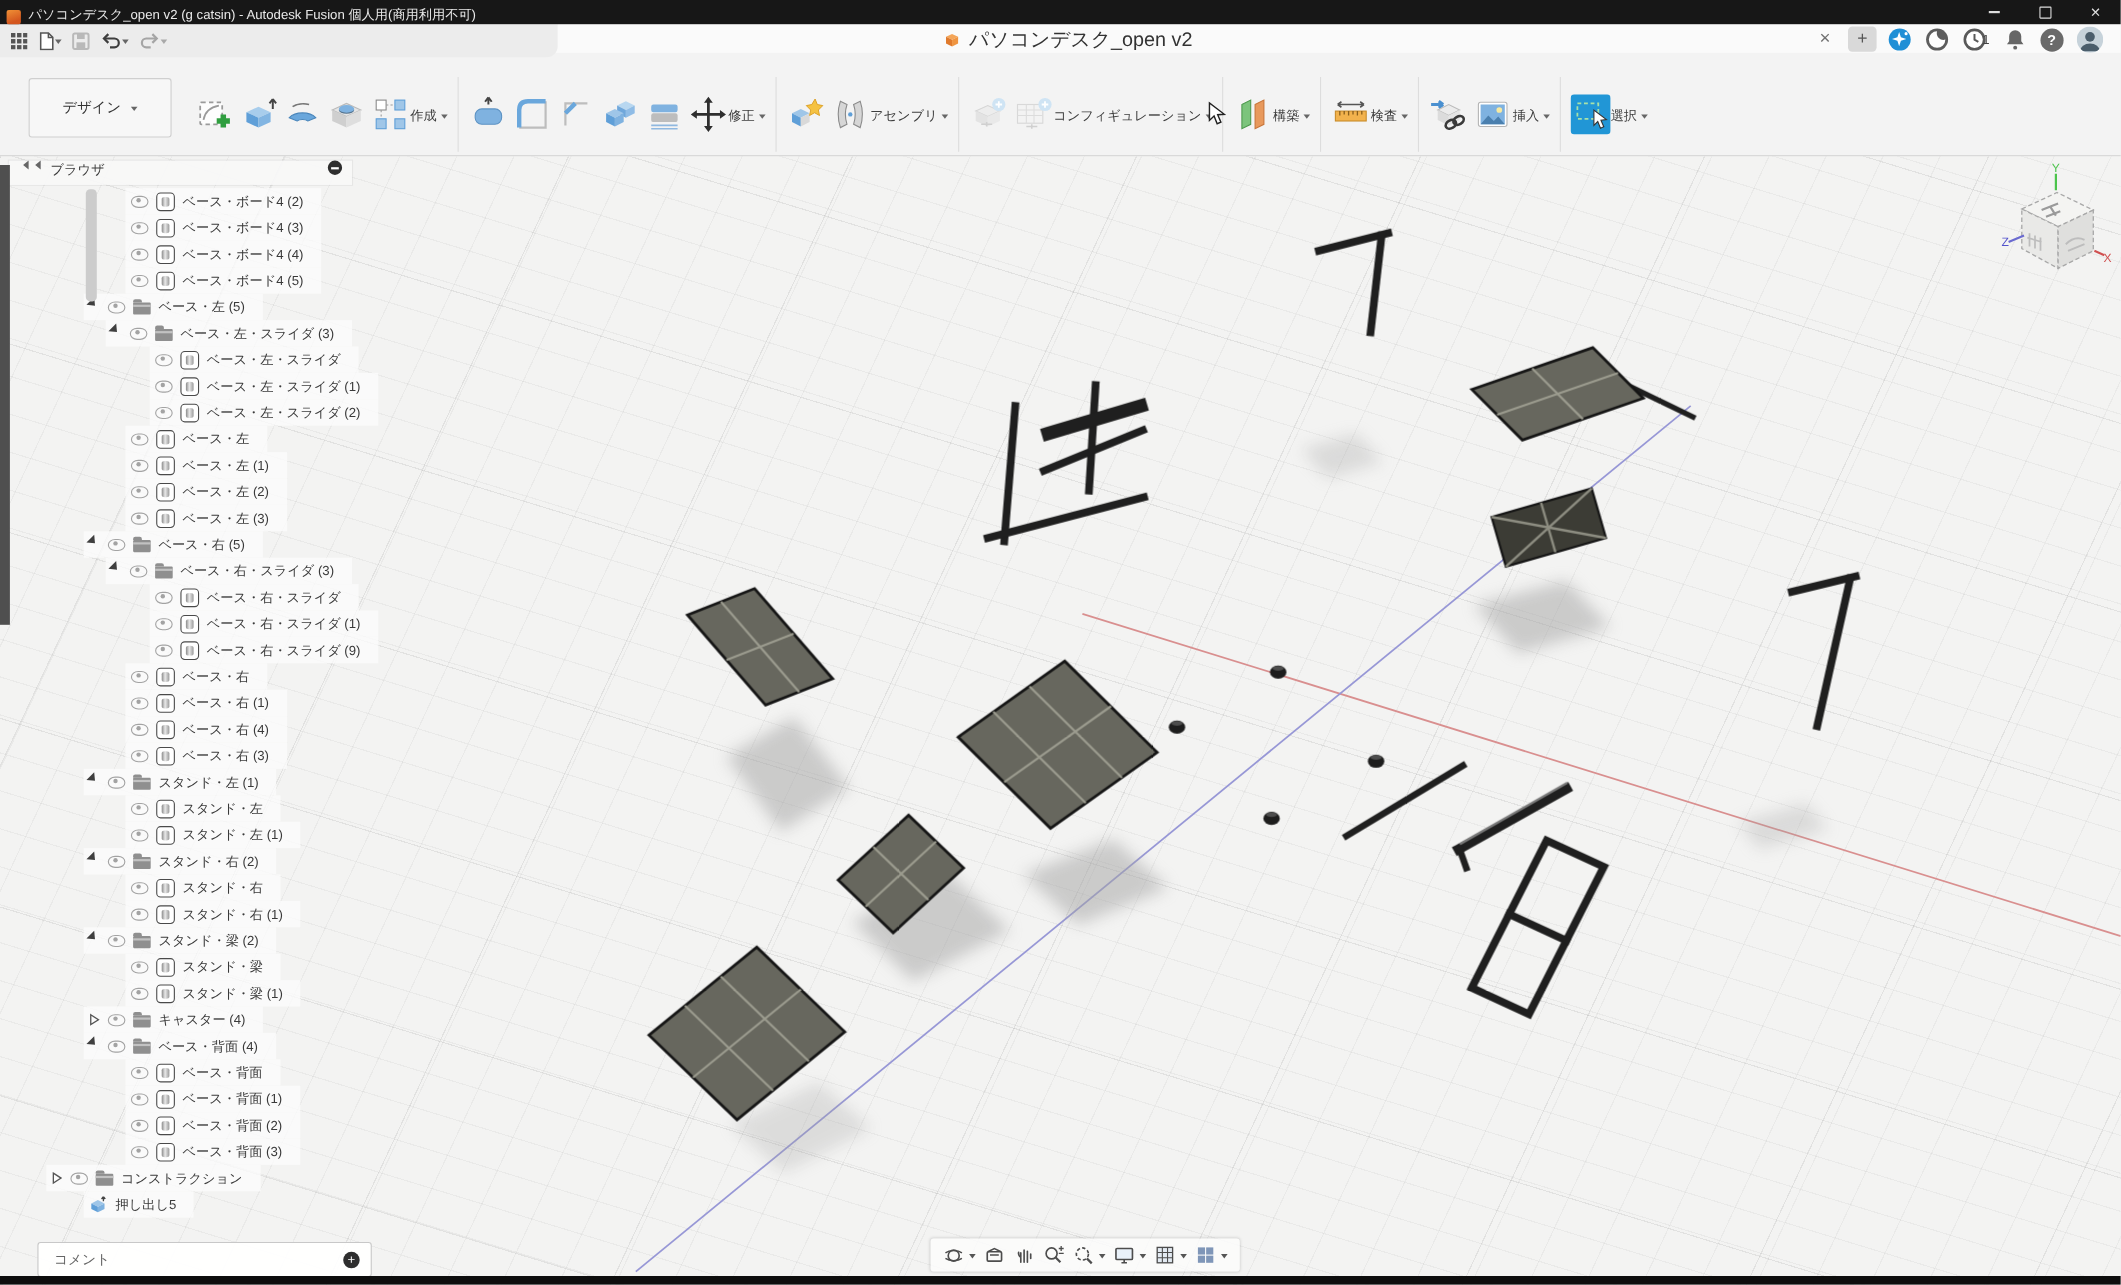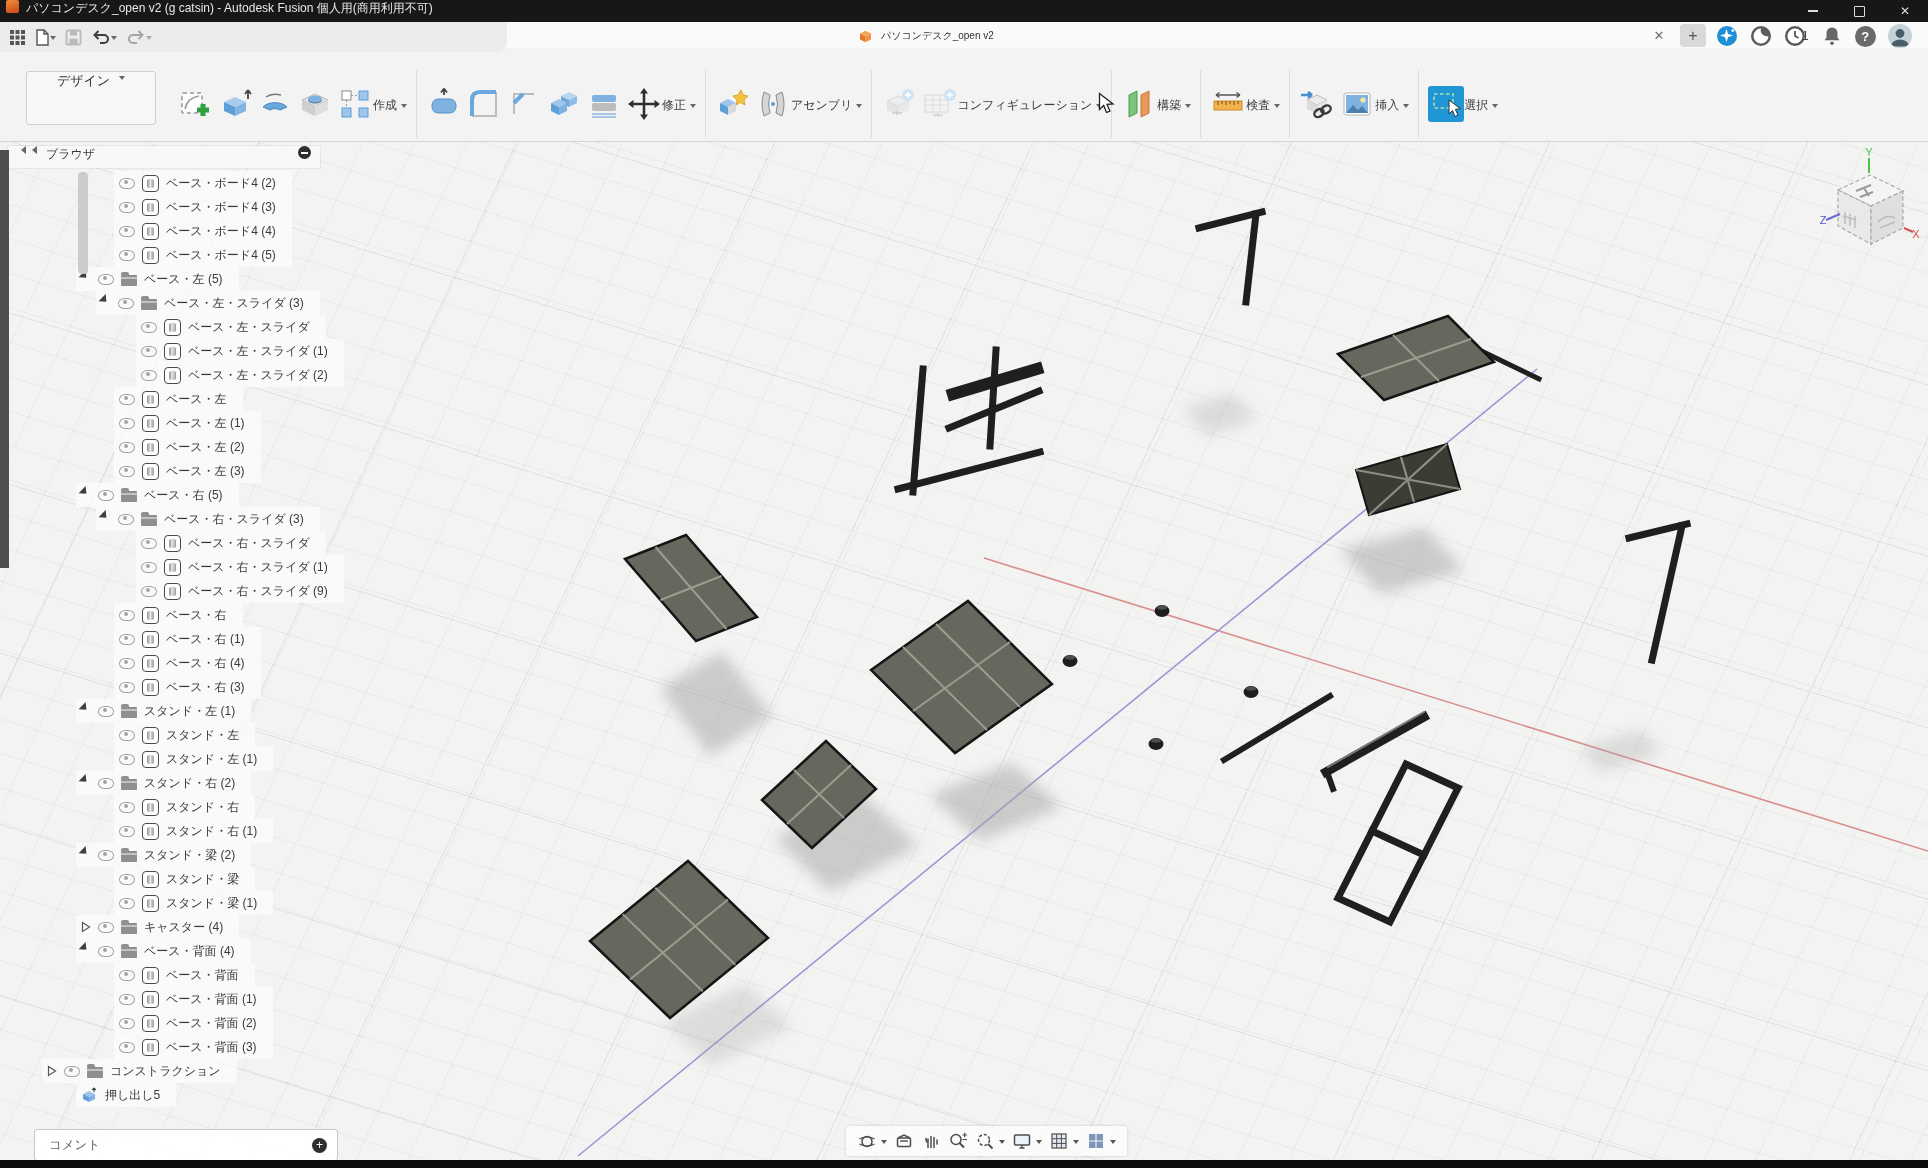--- a/index.html
+++ b/index.html
@@ -1,53 +1,53 @@
 <!DOCTYPE html>
 <html><head>
 <meta charset="utf-8">
 <style>
   html,body{margin:0;padding:0}
   body{width:1928px;height:1168px;overflow:hidden;position:relative;
        font-family:"Liberation Sans","DejaVu Sans",sans-serif;background:#f2f2f1;
        -webkit-font-smoothing:antialiased}
   
   .titlebar{position:absolute;top:0;left:0;right:0;height:22px;background:#171717;
-            display:flex;align-items:flex-start;color:#e9e9e9;font-size:12px;z-index:60}
+            display:flex;align-items:flex-end;color:#e9e9e9;font-size:12px;z-index:60}
   .app-ico{width:13px;height:13px;margin:0 7px 0 6px;border-radius:2px;
            background:linear-gradient(160deg,#f09136,#d4561e 75%)}
   .win-btns{margin-left:auto;display:flex;height:100%}
   .win-btn{width:46px;display:flex;align-items:center;justify-content:center;color:#ddd;font-size:12px}
   .win-btn .mini{display:block;width:10px;height:1.5px;background:#ddd}
   .win-btn .maxi{display:block;width:9px;height:9px;border:1.2px solid #ddd;border-radius:1px}
   
   .tabrow{position:absolute;top:22px;left:0;right:0;height:26px;background:#fafafa;z-index:55}
   .qat{position:absolute;left:0;top:0;width:497px;height:30px;background:#ececec;
        border-radius:0 0 10px 0;display:flex;align-items:center;padding-left:10px}
   .qbtn{display:flex;align-items:center;margin-right:9px}
   .crt{width:0;height:0;border:3.5px solid transparent;border-top:4.5px solid #666;margin-top:4px}
   .crt.lt{border-top-color:#a9a9a9}
   .doctab{position:absolute;left:858px;top:3px;height:22px;display:flex;align-items:center;gap:8px;
-          font-size:10px;color:#333}
+          font-size:18px;color:#333}
   .tab-close{position:absolute;left:1650px;top:4px;width:18px;height:18px;display:flex;align-items:center;
              justify-content:center;color:#707070;font-size:13px}
   .tab-new{position:absolute;left:1680px;top:2px;width:26px;height:23px;background:#d9d9d9;border-radius:4px;
            display:flex;align-items:center;justify-content:center;color:#555;font-size:16px}
   .topicons{position:absolute;left:1716px;top:2px;display:flex;align-items:center;gap:12px;height:24px}
   .notif-count{font-size:12px;color:#444;margin-left:-8px}
   .help-circle{width:21px;height:21px;border-radius:50%;background:#6a6a6a;color:#fff;display:flex;
                align-items:center;justify-content:center;font-size:13px;font-weight:bold}
   
   .ribbon{position:absolute;top:48px;left:0;right:0;height:93px;background:#f3f3f3;
           border-bottom:1px solid #d6d6d6;z-index:54}
   .rtabs{position:absolute;left:142px;top:6px;display:flex;gap:27px;font-size:12.5px;color:#3d3d3d}
   .rtab{padding-bottom:4px;cursor:default}
   .rtab.active{color:#1a8dd0;box-shadow:0 3px 0 #2196d6}
   .tools{position:absolute;left:0;top:22px;right:0;height:70px;display:flex;align-items:flex-start;padding-left:26px}
   .design-btn{width:128px;height:52px;border:1px solid #cfcfcf;border-radius:3px;background:#f7f7f7;
-              display:flex;justify-content:center;gap:9px;font-size:13px;color:#333;
+              display:flex;align-items:center;justify-content:center;gap:9px;font-size:13px;color:#333;
               margin-right:12px;margin-top:1px}
   .rgroup{display:flex;flex-direction:row;align-items:center;padding:0 9px;border-right:1px solid #ddd;height:68px}
   .rgroup .icons{display:flex;align-items:center;gap:4px;height:46px}
   .ricon{width:36px;height:36px;display:flex;align-items:center;justify-content:center}
   .ricon.sel{background:#2196d6;border-radius:3px}
   .glabel{margin-top:3px;font-size:12px;color:#3d3d3d;display:flex;align-items:center;gap:4px;white-space:nowrap}
   .cursor-overlay{position:absolute;left:1098px;top:92px;z-index:70}
   
   .viewport{position:absolute;top:142px;left:0;right:0;bottom:0;background-color:#f3f3f2;
     background-image:

